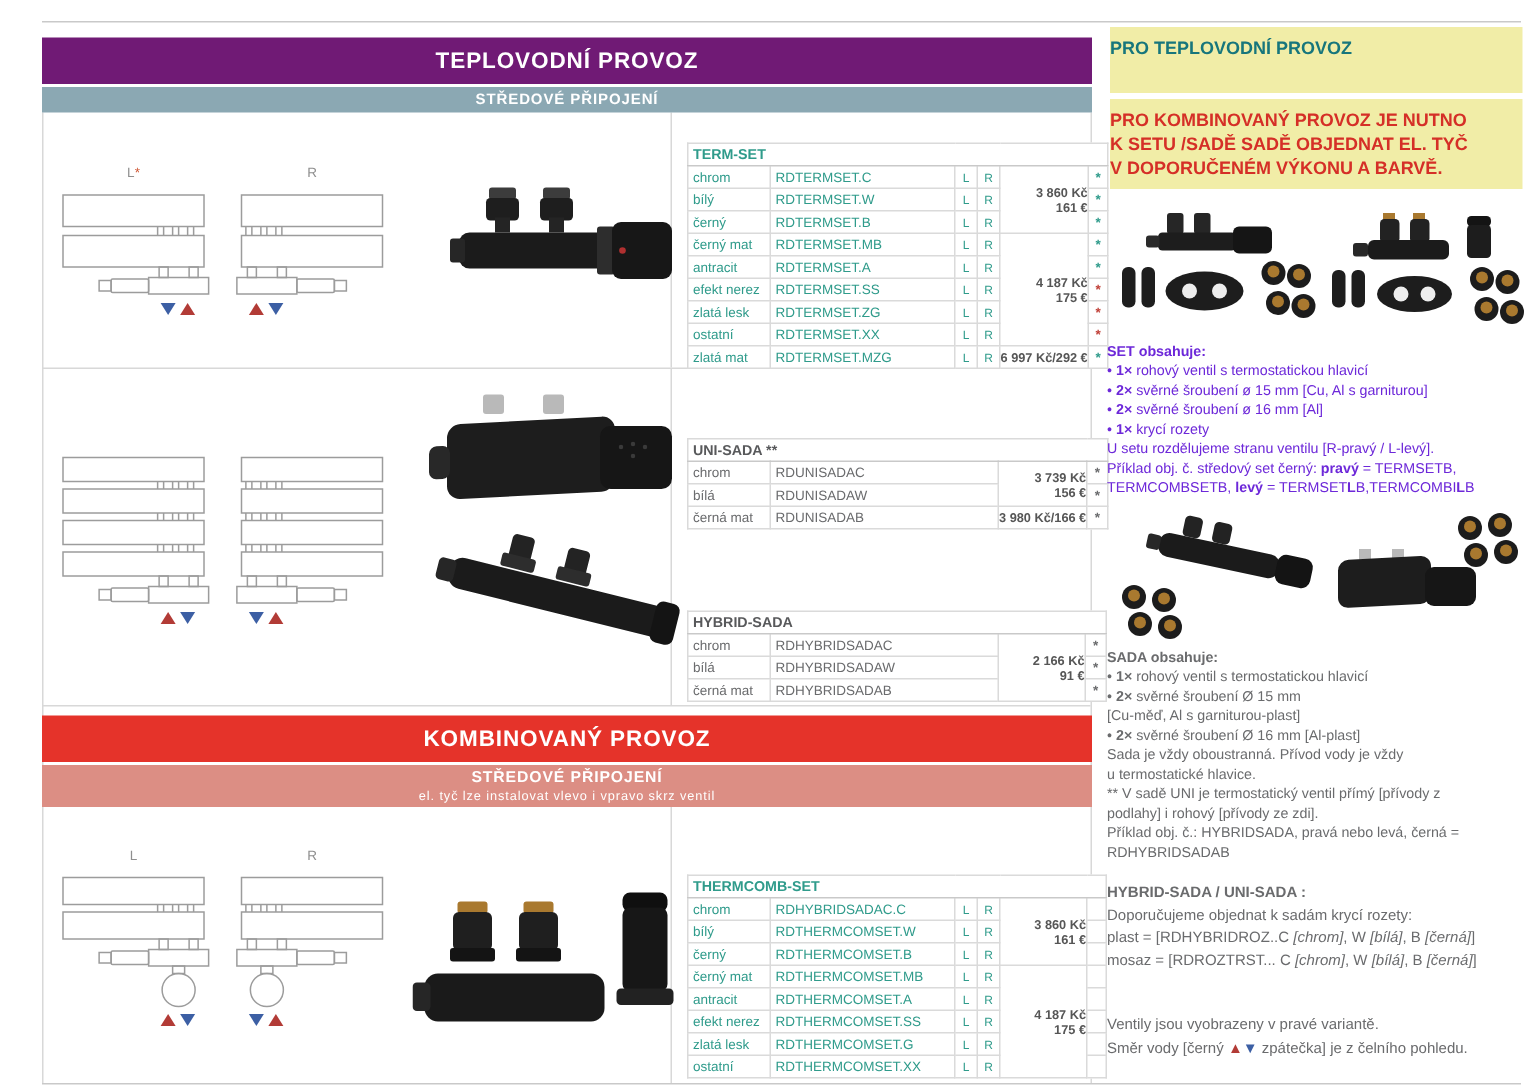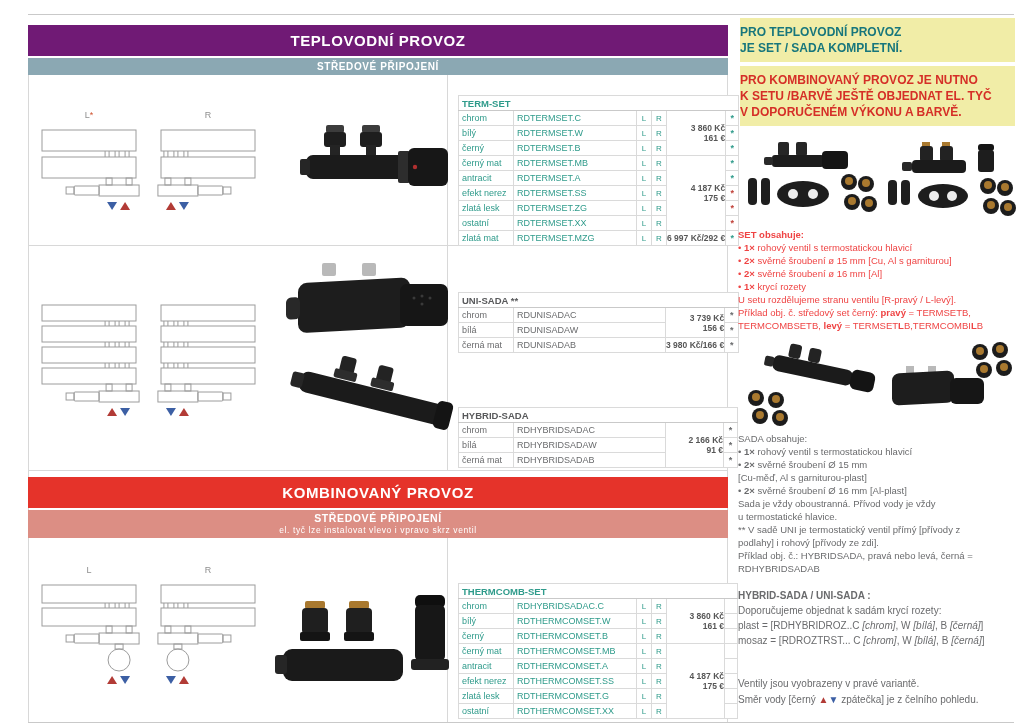--- a/index.html
+++ b/index.html
@@ -49,21 +49,21 @@
 
   
   .ybox{left:740px;width:275px;background:#f1eda7;text-align:left;font-weight:bold;}
   .ybox div{line-height:16px;font-size:12px;}
   .ybox1{top:18px;height:44px;padding-top:6px;box-sizing:border-box;color:#17767c;}
   .ybox2{top:66px;height:60px;padding-top:6px;box-sizing:border-box;color:#d52f27;}
 
   
   .txt{left:738px;width:282px;}
   .txt div{font-size:9.5px;line-height:13px;white-space:nowrap;}
-  .teal-txt{color:#ef4444;}
+  .teal-txt{color:#6d28d9;}
   .gray-txt{color:#6a6b6d;}
   .set-block{top:228px;}
   .sada-block{top:432px;}
   .dop-block{top:588px;}
   .dop-block div{line-height:15px;font-size:10px;}
   .foot-block{top:676px;}
   .foot-block div{line-height:16px;font-size:10px;}
 
   svg{display:block;}
 </style>
@@ -270,25 +270,24 @@
   <rect x="69" y="57" width="30" height="9" rx="2" fill="#141414"></rect>
   <rect x="8" y="74" width="120" height="32" rx="9" fill="#1a1a1a"></rect>
   <rect x="0" y="80" width="12" height="19" rx="3" fill="#262626"></rect>
   <rect x="140" y="20" width="30" height="13" rx="5" fill="#0f0f0f"></rect>
   <rect x="140" y="30" width="30" height="56" rx="5" fill="#171717"></rect>
   <rect x="136" y="84" width="38" height="11" rx="3" fill="#222222"></rect>
 </svg>
 
 <div class="abs ybox ybox1">
     <div><span>PRO TEPLOVODNÍ PROVOZ</span></div>
-    <div><span>JE SET / SADA KOMPLETNÍ.</span></div>
   </div>
 <div class="abs ybox ybox2">
     <div><span>PRO KOMBINOVANÝ PROVOZ JE NUTNO</span></div>
-    <div><span>K SETU /BARVĚ JEŠTĚ OBJEDNAT EL. TYČ</span></div>
+    <div><span>K SETU /SADĚ SADĚ OBJEDNAT EL. TYČ</span></div>
     <div><span>V DOPORUČENÉM VÝKONU A BARVĚ.</span></div>
   </div>
 
 <svg class="abs" style="left:744px;top:130px" width="134" height="92" viewBox="0 0 134 92">
   <rect x="34" y="12" width="11" height="14" rx="2" fill="#262626"></rect>
   <rect x="52" y="12" width="11" height="14" rx="2" fill="#262626"></rect>
   <rect x="28" y="25" width="52" height="12" rx="3" fill="#1d1d1d"></rect>
   <rect x="20" y="27" width="9" height="8" rx="2" fill="#2a2a2a"></rect>
   <rect x="78" y="21" width="26" height="18" rx="4" fill="#151515"></rect>
   <rect x="4" y="48" width="9" height="27" rx="4" fill="#1e1e1e"></rect>
@@ -623,21 +622,21 @@
     <div><span style="font-weight: bold;">SET obsahuje:</span></div>
     <div><span>• </span><span style="font-weight: bold;">1×</span><span> rohový ventil s termostatickou hlavicí</span></div>
     <div><span>• </span><span style="font-weight: bold;">2×</span><span> svěrné šroubení ø 15 mm [Cu, Al s garniturou]</span></div>
     <div><span>• </span><span style="font-weight: bold;">2×</span><span> svěrné šroubení ø 16 mm [Al]</span></div>
     <div><span>• </span><span style="font-weight: bold;">1×</span><span> krycí rozety</span></div>
     <div><span>U setu rozdělujeme stranu ventilu [R-pravý / L-levý].</span></div>
     <div><span>Příklad obj. č. středový set černý: </span><span style="font-weight: bold;">pravý</span><span> = TERMSETB,</span></div>
     <div><span>TERMCOMBSETB, </span><span style="font-weight: bold;">levý</span><span> = TERMSET</span><span style="font-weight: bold;">L</span><span>B,TERMCOMBI</span><span style="font-weight: bold;">L</span><span>B</span></div>
   </div>
 <div class="abs txt sada-block gray-txt">
-    <div><span style="font-weight: normal;">SADA obsahuje:</span></div>
+    <div><span style="font-weight: bold;">SADA obsahuje:</span></div>
     <div><span>• </span><span style="font-weight: bold;">1×</span><span> rohový ventil s termostatickou hlavicí</span></div>
     <div><span>• </span><span style="font-weight: bold;">2×</span><span> svěrné šroubení Ø 15 mm</span></div>
     <div><span>  [Cu-měď, Al s garniturou-plast]</span></div>
     <div><span>• </span><span style="font-weight: bold;">2×</span><span> svěrné šroubení Ø 16 mm [Al-plast]</span></div>
     <div><span>Sada je vždy oboustranná. Přívod vody je vždy</span></div>
     <div><span>u termostatické hlavice.</span></div>
     <div><span>** V sadě UNI je termostatický ventil přímý [přívody z</span></div>
     <div><span>podlahy] i rohový [přívody ze zdi].</span></div>
     <div><span>Příklad obj. č.: HYBRIDSADA, pravá nebo levá, černá =</span></div>
     <div><span>RDHYBRIDSADAB</span></div>

